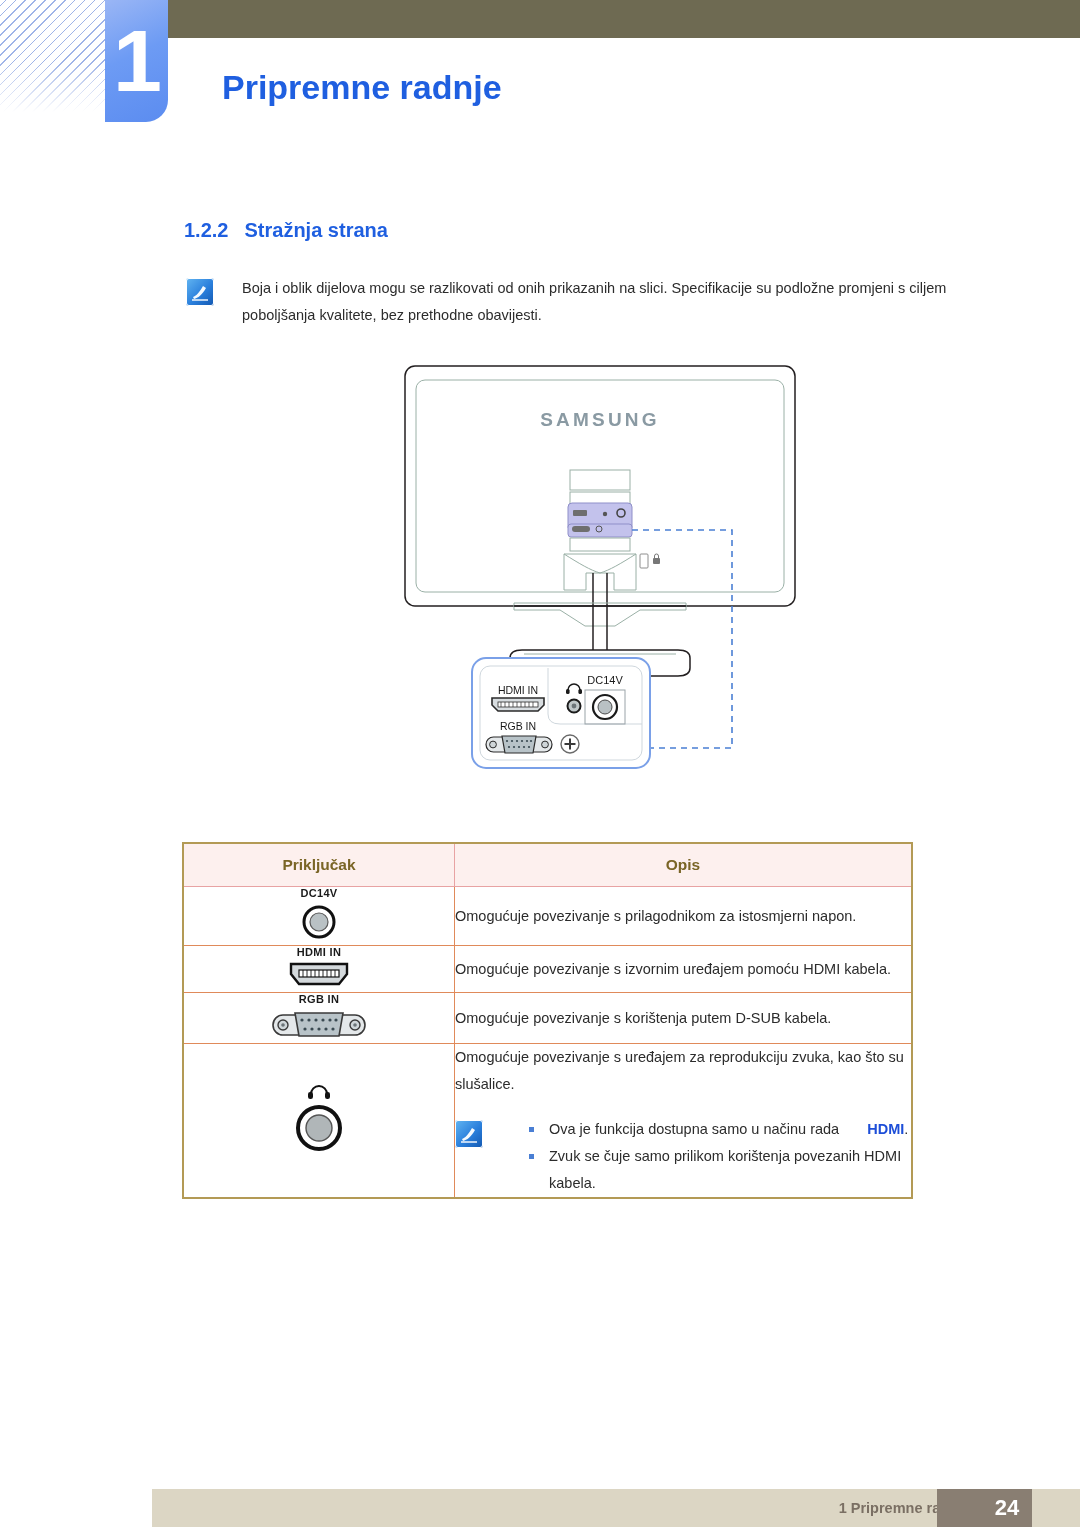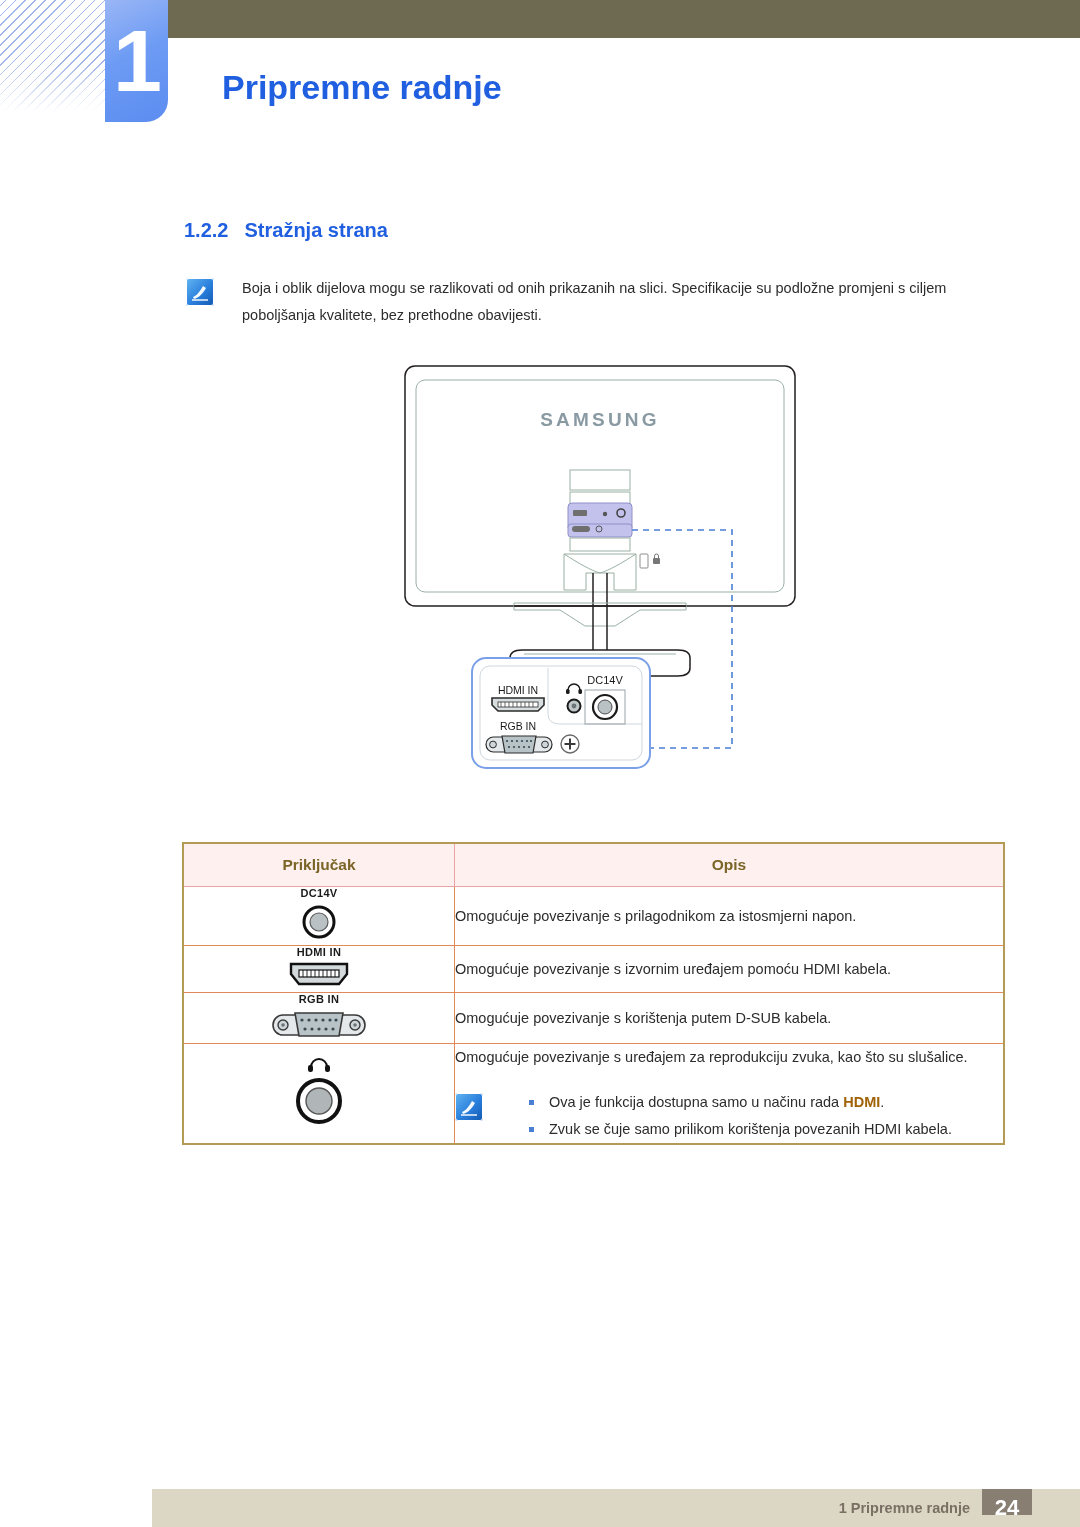--- a/index.html
+++ b/index.html
@@ -62,57 +62,57 @@
   .note-top-text{
     position:absolute;left:56px;top:-3px;width:756px;
     font-size:14.5px;line-height:27px;color:#2c2c2c;
   }
 
   
   #illus{position:absolute;left:400px;top:358px;width:400px;height:470px;text-align:center;}
 
   
   #table{
-    position:absolute;left:182px;top:842px;width:823px;
+    position:absolute;left:182px;top:842px;width:731px;
     border:2px solid #b39a55;
     border-collapse:collapse;
     background:#ffffff;
   }
   #table td,#table th{border:1px solid #e08a5a;padding:0;vertical-align:middle;}
   #table thead th{
     background:#fdf0ee;border-color:#e8a3a3;
     color:#7a6526;font-size:15.5px;font-weight:bold;
     height:42px;
   }
   .col-port{width:270px;}
   .cell-port{text-align:center;padding:14px 0;}
   .cell-desc{padding:14px 22px;font-size:14.5px;line-height:27px;color:#2c2c2c;}
   .port-label{font-size:11px;font-weight:bold;color:#1a1a1a;letter-spacing:0.3px;margin-bottom:4px;}
-  .hdmi-red{color:#a16207;font-weight:bold;}
+  .hdmi-red{color:#1d4ed8;font-weight:bold;margin-left:24px;}
 
   .note-inline{position:relative;margin-top:18px;padding-left:2px;}
   .note-inline .ni-icon{position:absolute;left:0;top:4px;}
   .note-inline ul{margin:0;padding:0;list-style:none;}
   .note-inline li{position:relative;padding-left:92px;line-height:27px;font-size:14.5px;}
   .note-inline li .bullet{
     position:absolute;left:72px;top:11px;width:5px;height:5px;
     background:#4a7fd4;
   }
 
   
   #footer{position:absolute;left:152px;top:1489px;width:928px;height:38px;}
   .foot-bar{position:absolute;left:0;top:0;width:928px;height:38px;background:#dcd6c4;}
   .foot-text{
     position:absolute;right:110px;top:0;height:38px;line-height:38px;
     font-size:14.5px;font-weight:bold;color:#7a6f63;
   }
   .foot-num{
-    position:absolute;right:48px;top:0;width:50px;height:26px;
+    position:absolute;right:48px;top:0;width:50px;height:38px;
     background:#897e72;color:#ffffff;
-    font-size:22px;font-weight:bold;text-align:center;line-height:38px;
+    font-size:22px;font-weight:bold;text-align:center;line-height:38px;padding-left:45px;
   }
 </style>
 </head>
 <body>
 
 <div id="header">
   <div class="hatch"></div>
   <div class="topbar"></div>
   <div class="chapter-tab"></div>
   <div class="chapter-num">1</div>

